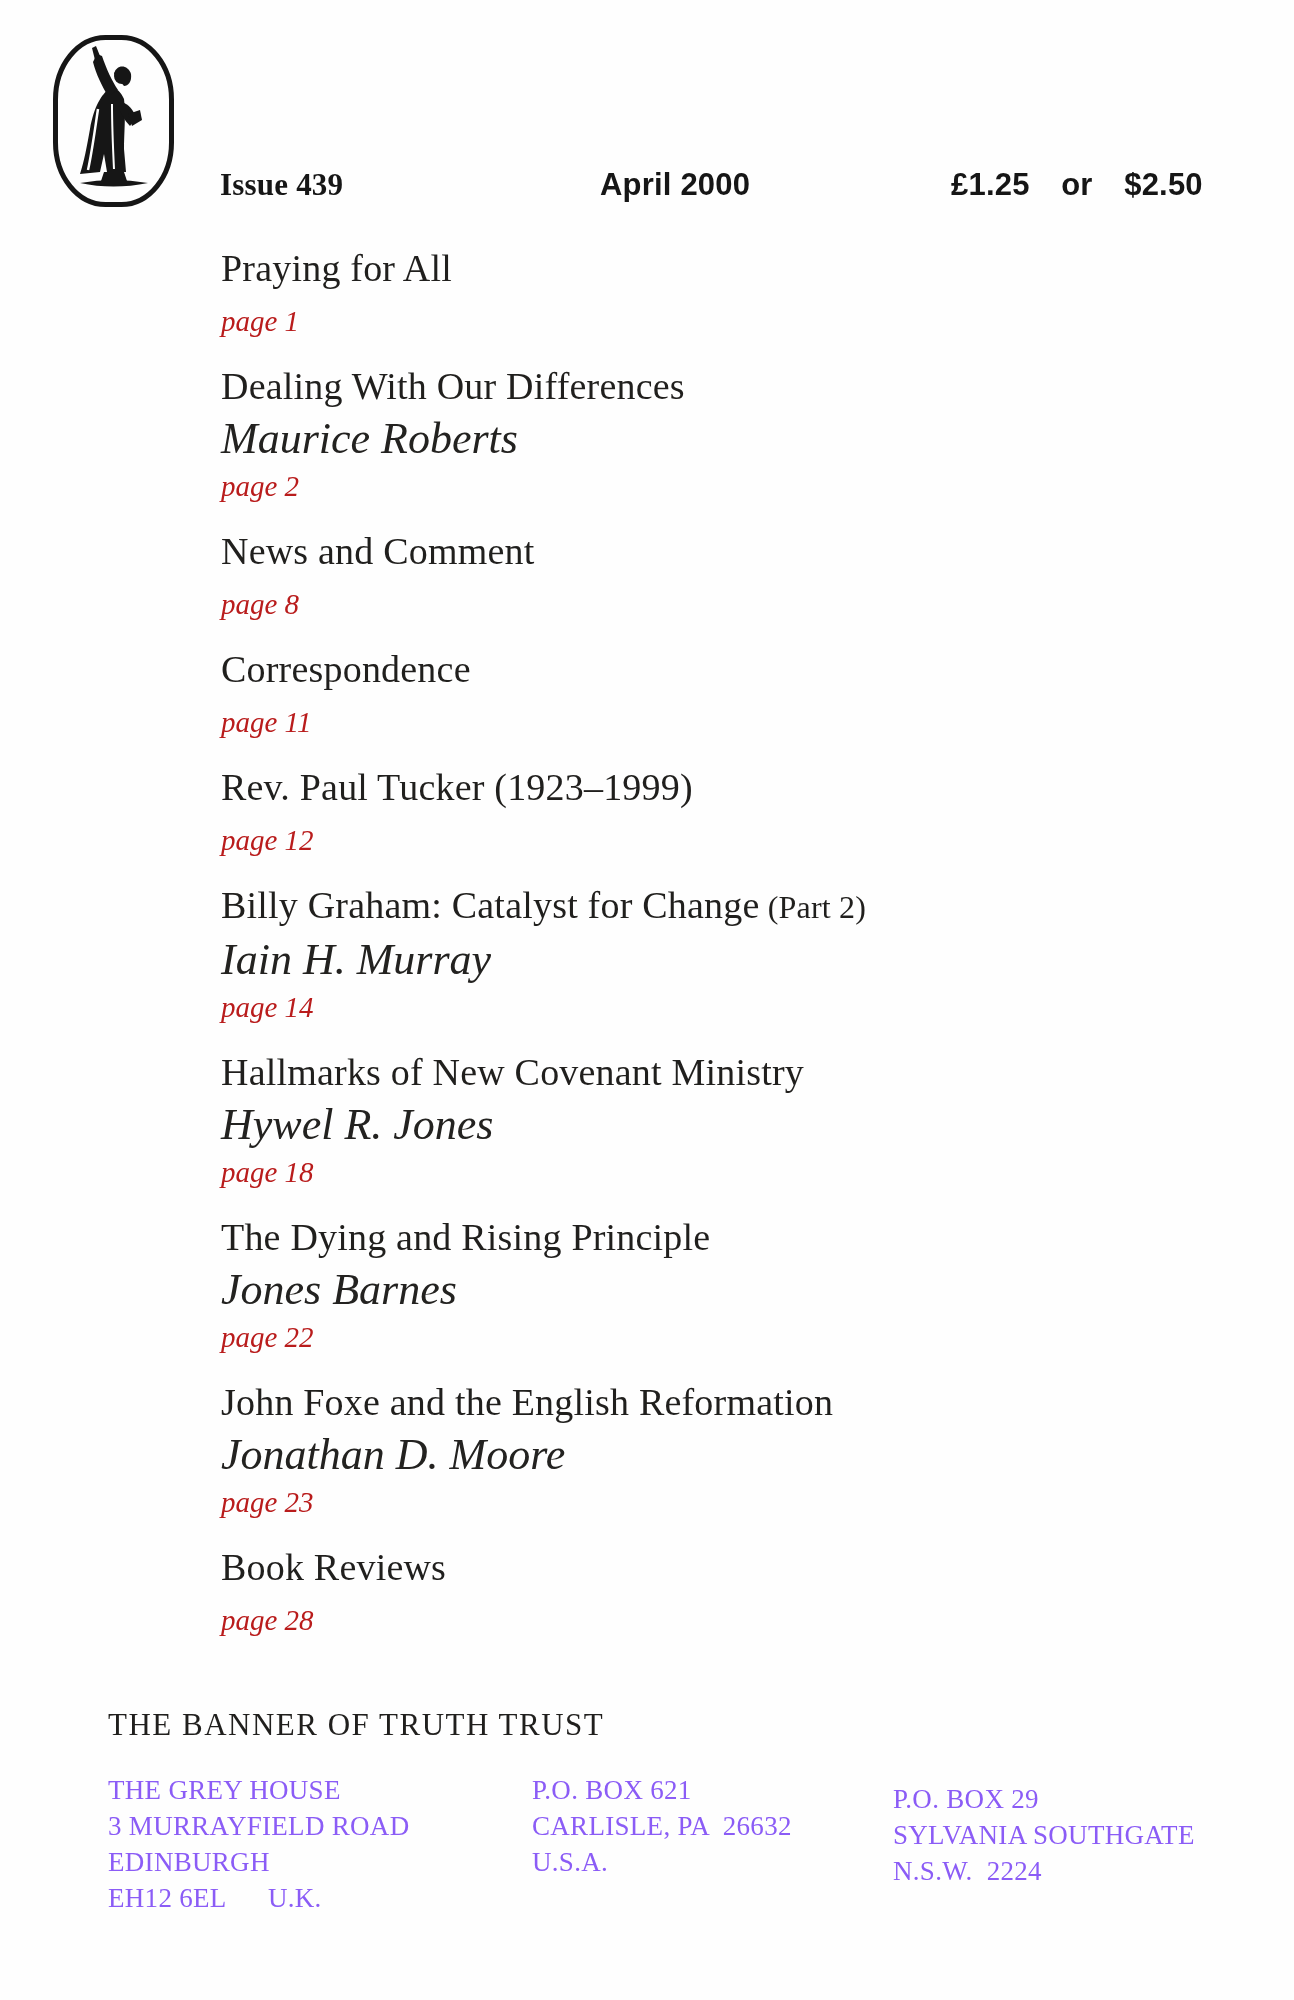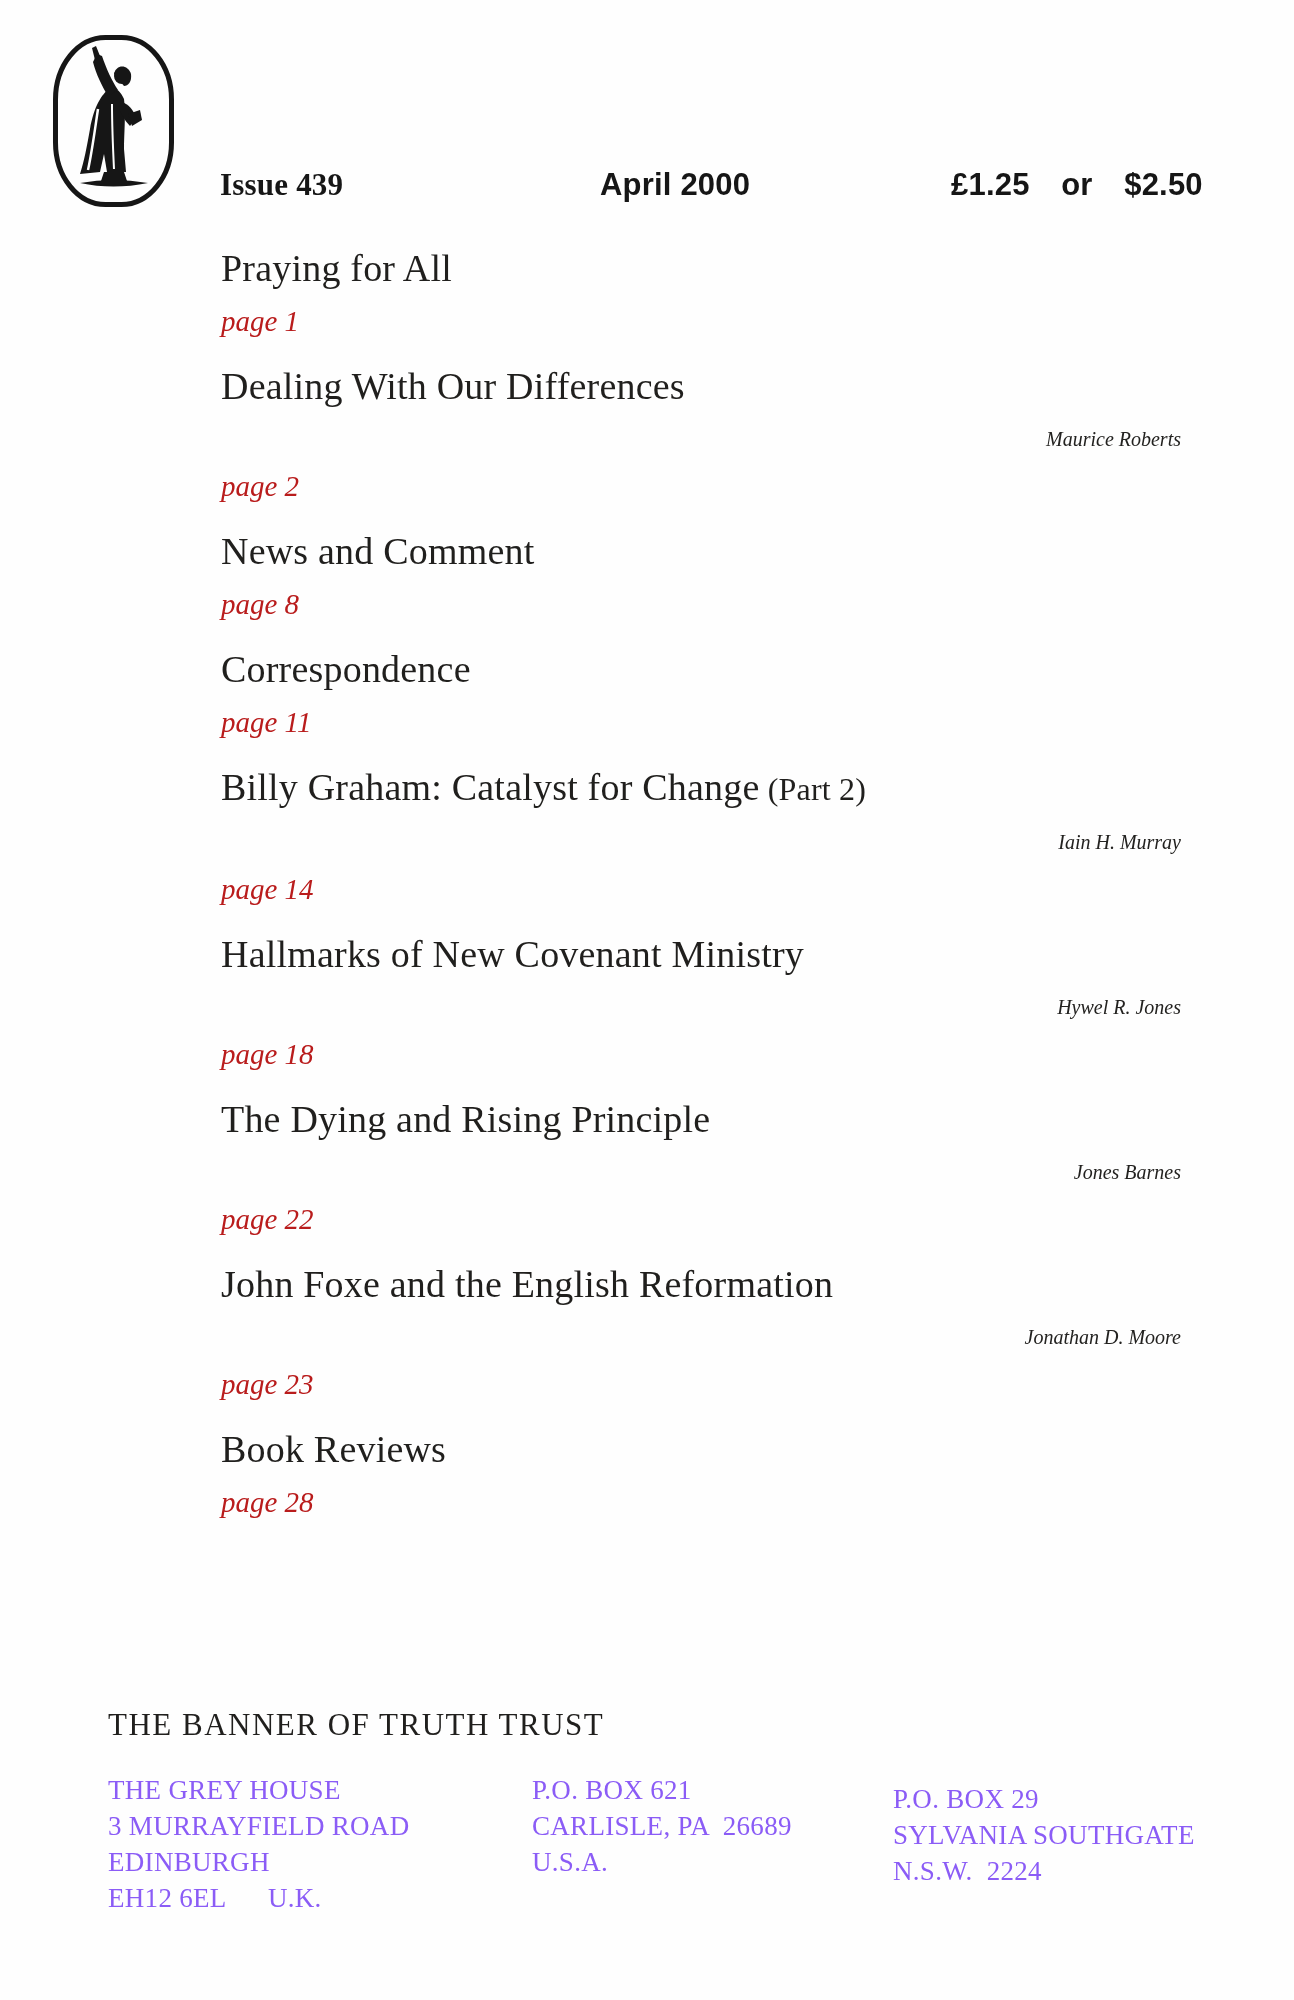--- a/index.html
+++ b/index.html
@@ -27,22 +27,22 @@
   .toc{
     position:absolute;left:221px;top:248px;width:960px;
   }
   .toc-entry{margin:0 0 28px 0;}
   .toc-title{
     font-size:38px;line-height:40px;margin:0 0 16px 0;
     color:#201f1d;letter-spacing:0.2px;
   }
   .toc-title .title-suffix{font-size:32px;}
   .toc-author{
-    font-style:italic;font-size:20px;line-height:34px;
-    margin:0 0 13px 0;color:#232220;text-align:right;
+    font-style:italic;font-size:44px;line-height:34px;
+    margin:0 0 13px 0;color:#232220;
   }
   .toc-page{
     font-style:italic;font-size:29px;line-height:34px;
     margin:0;color:#b91c1c;
   }
   
   .publisher-name{
     position:absolute;left:108px;top:1708px;
     font-size:31px;line-height:34px;letter-spacing:1.5px;color:#201f1d;
   }
@@ -101,20 +101,24 @@
     </div>
     <div class="toc-entry">
       <div class="toc-title">News and Comment</div>
       <div class="toc-page">page 8</div>
     </div>
     <div class="toc-entry">
       <div class="toc-title">Correspondence</div>
       <div class="toc-page">page 11</div>
     </div>
     <div class="toc-entry">
+      <div class="toc-title">Rev. Paul Tucker (1923–1999)</div>
+      <div class="toc-page">page 12</div>
+    </div>
+    <div class="toc-entry">
       <div class="toc-title">Billy Graham: Catalyst for Change<span class="title-suffix"> (Part 2)</span></div>
       <div class="toc-author">Iain H. Murray</div>
       <div class="toc-page">page 14</div>
     </div>
     <div class="toc-entry">
       <div class="toc-title">Hallmarks of New Covenant Ministry</div>
       <div class="toc-author">Hywel R. Jones</div>
       <div class="toc-page">page 18</div>
     </div>
     <div class="toc-entry">
@@ -129,15 +133,15 @@
     </div>
     <div class="toc-entry">
       <div class="toc-title">Book Reviews</div>
       <div class="toc-page">page 28</div>
     </div>
   </div>
 
 <div class="publisher-name">THE BANNER OF TRUTH TRUST</div>
 <div class="addresses">
     <div class="address-col"><span class="address-line">THE GREY HOUSE</span><span class="address-line">3 MURRAYFIELD ROAD</span><span class="address-line">EDINBURGH</span><span class="address-line">EH12 6EL      U.K.</span></div>
-    <div class="address-col"><span class="address-line">P.O. BOX 621</span><span class="address-line">CARLISLE, PA  26689</span><span class="address-line">U.S.A.</span></div>
+    <div class="address-col"><span class="address-line">P.O. BOX 621</span><span class="address-line">CARLISLE, PA  26632</span><span class="address-line">U.S.A.</span></div>
     <div class="address-col"><span class="address-line">P.O. BOX 29</span><span class="address-line">SYLVANIA SOUTHGATE</span><span class="address-line">N.S.W.  2224</span></div>
   </div>
 
 </body></html>

